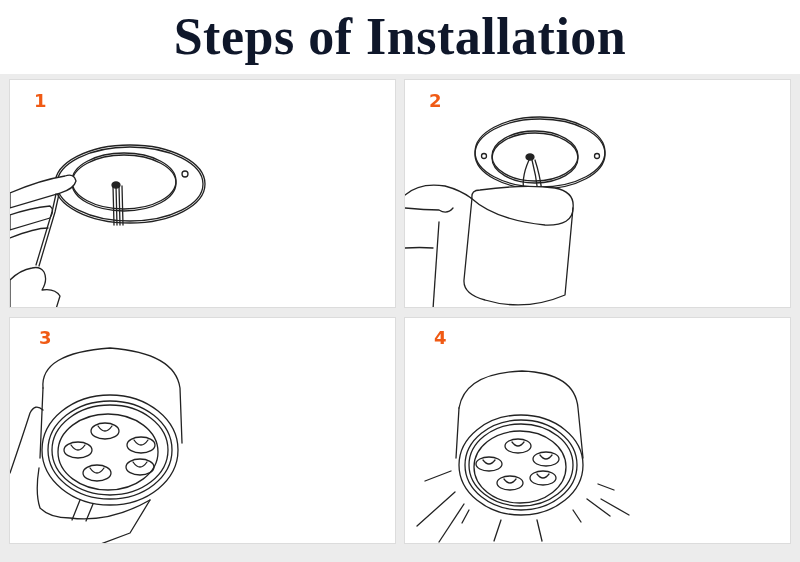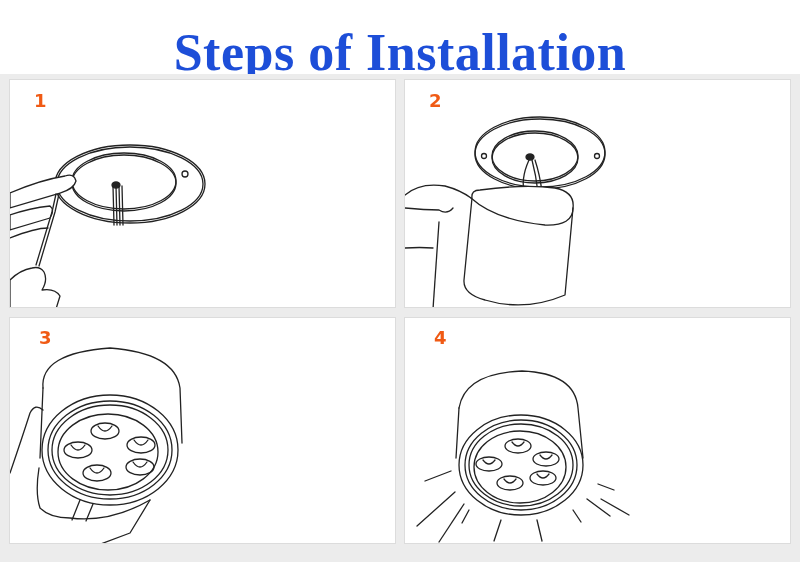--- a/index.html
+++ b/index.html
@@ -1,21 +1,21 @@
 <!DOCTYPE html>
 <html><head>
 <meta charset="utf-8">
 <style>
   * { margin:0; padding:0; box-sizing:border-box; }
   html, body { width:800px; height:562px; overflow:hidden; background:#ffffff; }
   body { position:relative; font-family:"Liberation Sans", sans-serif; }
   .title {
-    position:absolute; left:0; top:16px; width:800px; height:74px;
+    position:absolute; left:0; top:0; width:800px; height:74px;
     text-align:center; font-family:"Liberation Serif", serif; font-weight:bold;
-    font-size:52px; line-height:74px; color:#1d4ed8; letter-spacing:0.5px;
+    font-size:52px; line-height:74px; color:#0f172a; letter-spacing:0.5px;
   }
   .grid-bg { position:absolute; left:0; top:74px; width:800px; height:488px; background:#ececec; }
   .panel {
     position:absolute; background:#fff; border:1px solid #dcdcdc; overflow:hidden;
   }
   .p1 { left:9px; top:79px; width:387px; height:229px; }
   .p2 { left:404px; top:79px; width:387px; height:229px; }
   .p3 { left:9px; top:317px; width:387px; height:227px; }
   .p4 { left:404px; top:317px; width:387px; height:227px; }
   .num {

